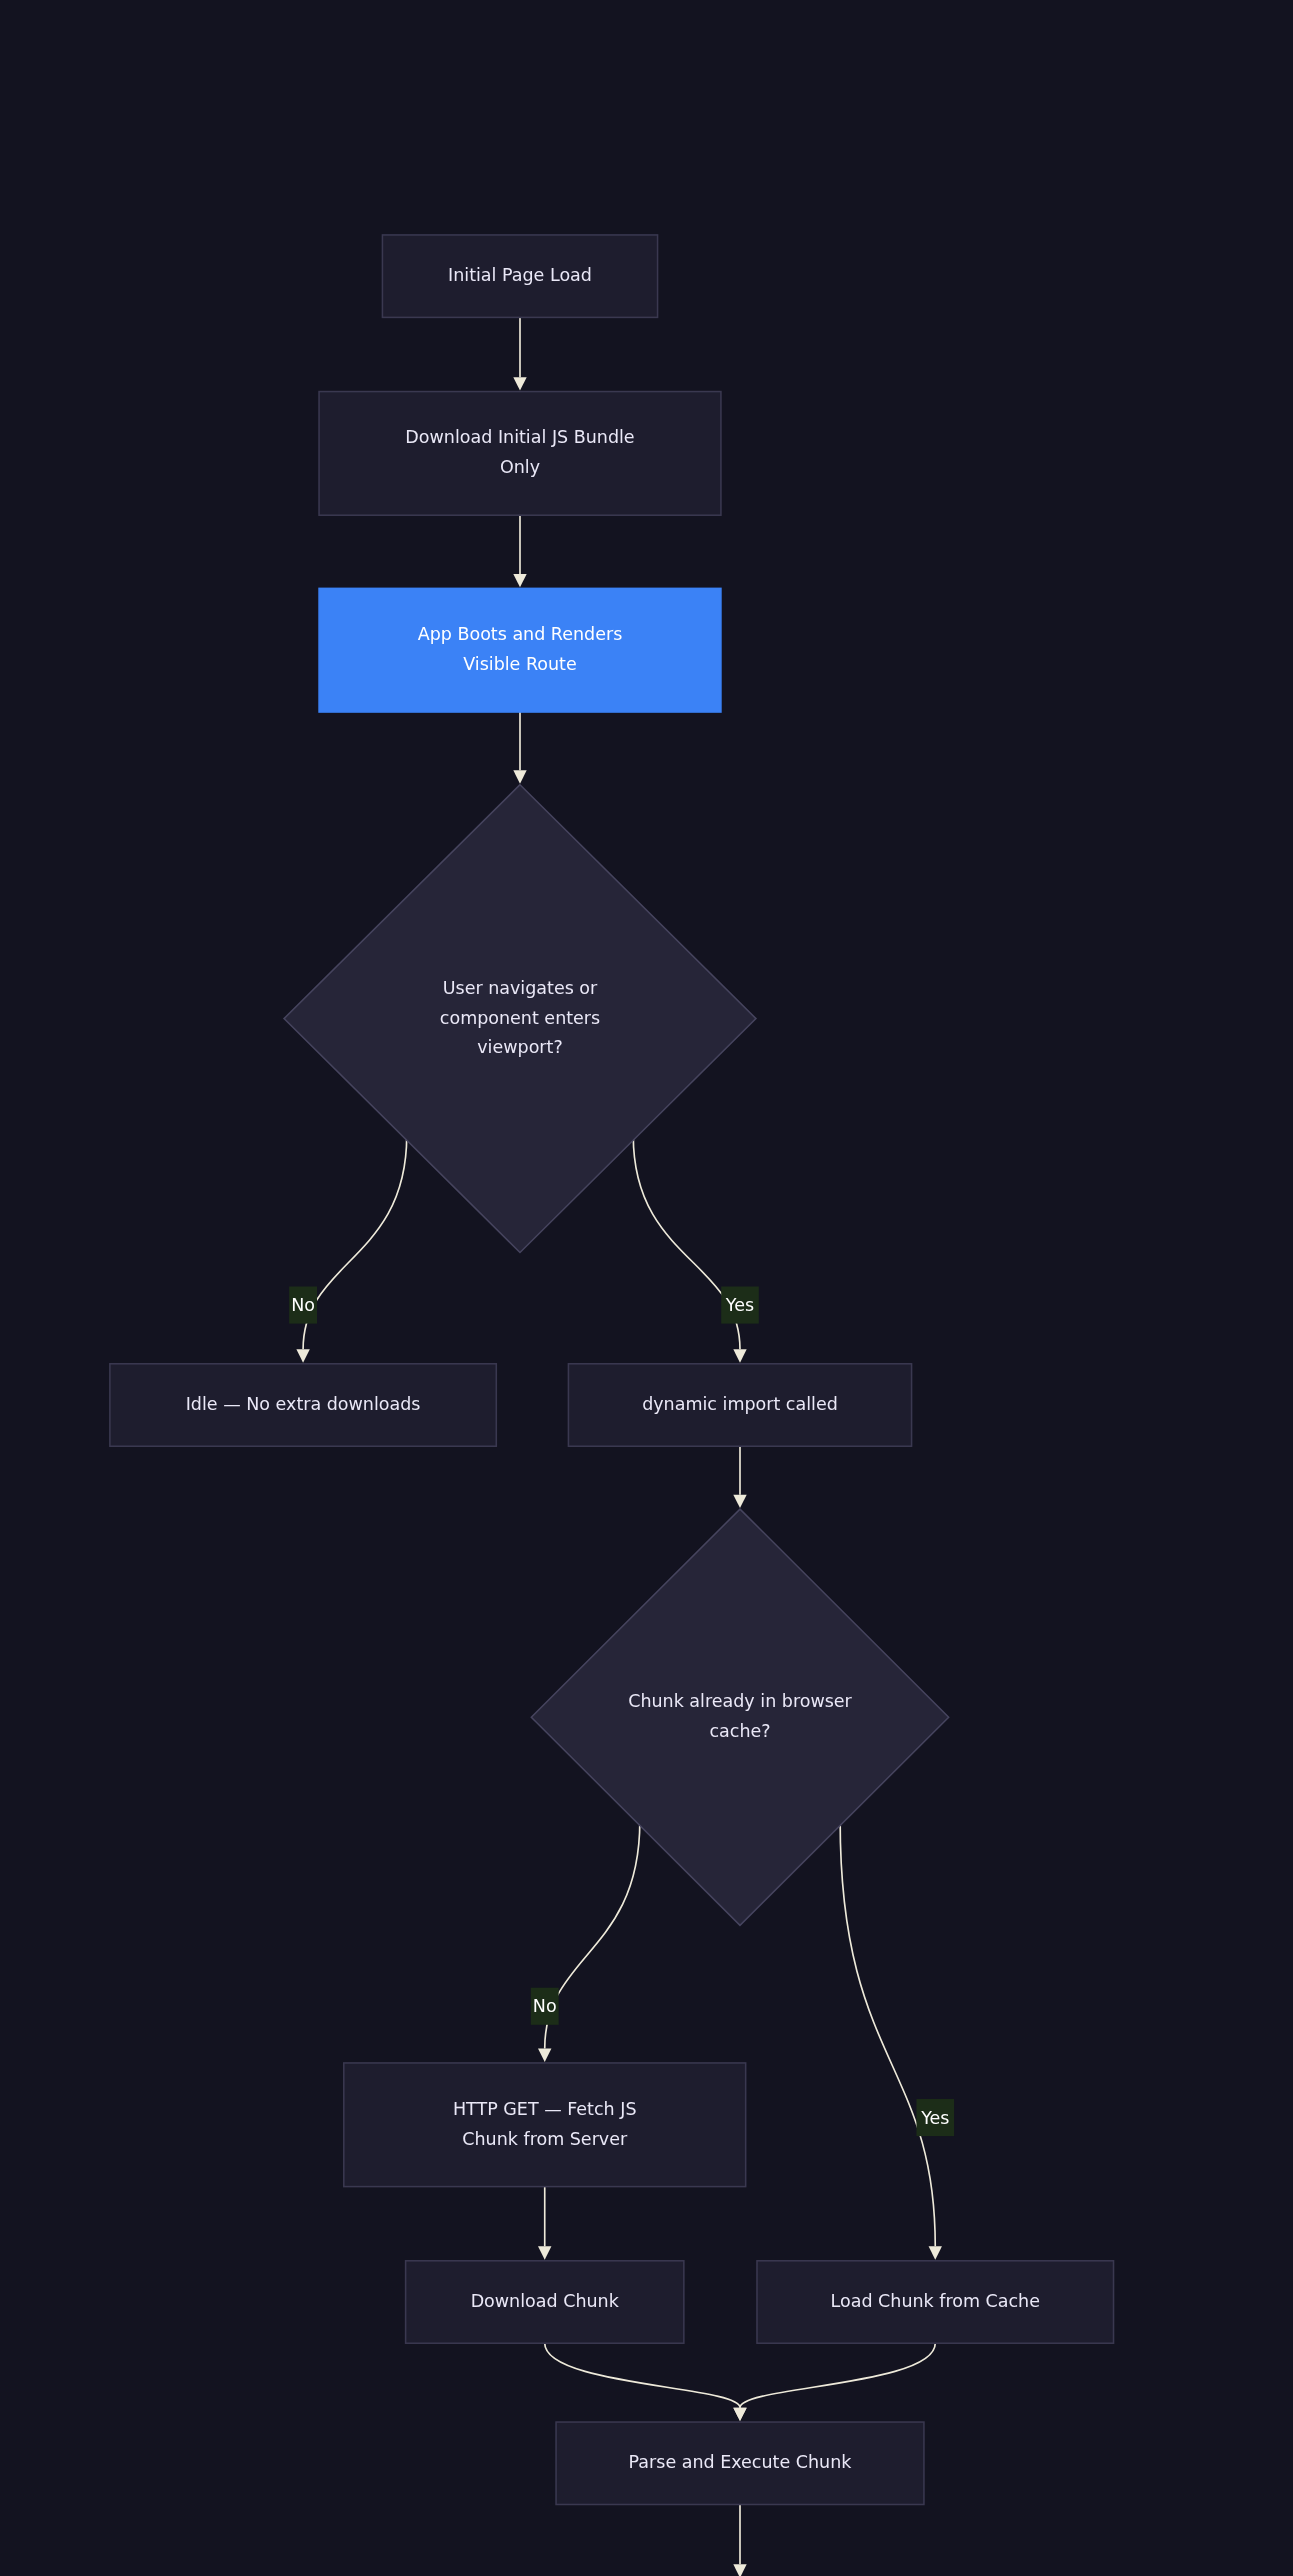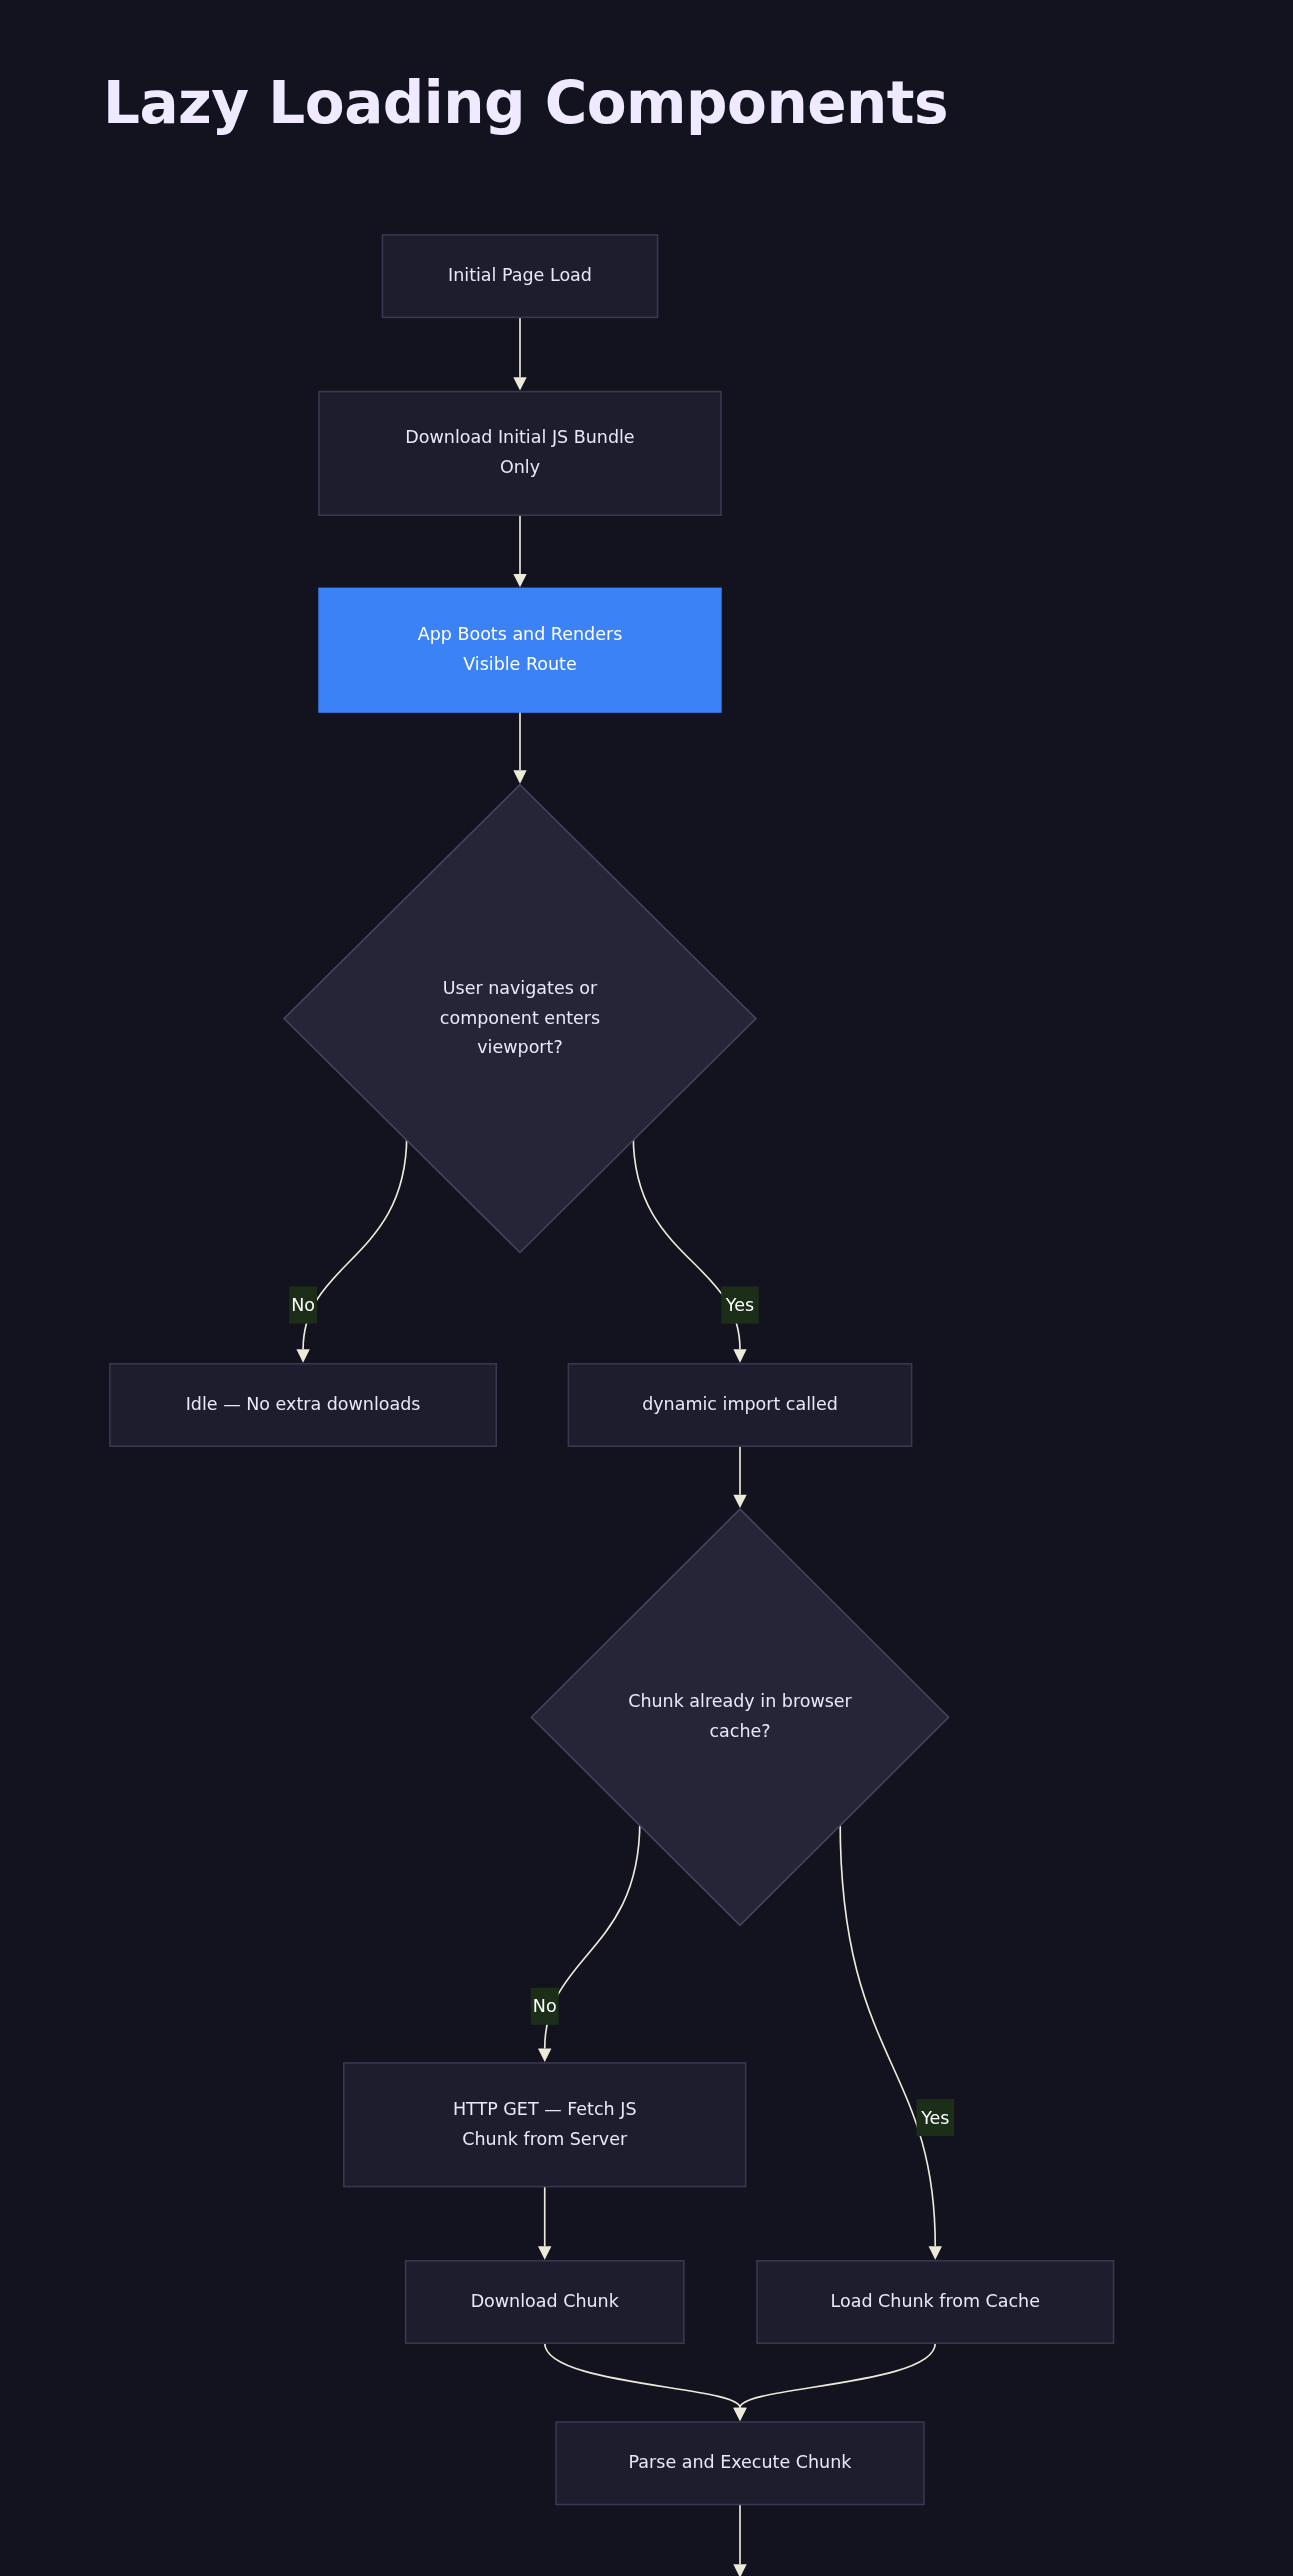--- a/index.html
+++ b/index.html
@@ -65,21 +65,20 @@
     fill: #ffffff;
     text-anchor: middle;
     dominant-baseline: middle;
   }
 </style>
 </head>
 <body>
 
 <div id="stage">
 
-  <div id="title">Lazy Loading Components</div>
 
   <svg id="flow" viewBox="0 0 2511 7030" xmlns="http://www.w3.org/2000/svg">
     <g id="edges-layer">
         <path d="M 1009 616 L 1009 732" class="edge-path"></path>
         <path d="M 996 732 L 1022 732 L 1009 758 Z" class="edge-head"></path>
         <path d="M 1009 1000 L 1009 1114" class="edge-path"></path>
         <path d="M 996 1114 L 1022 1114 L 1009 1140 Z" class="edge-head"></path>
         <path d="M 1009 1382 L 1009 1495" class="edge-path"></path>
         <path d="M 996 1495 L 1022 1495 L 1009 1521 Z" class="edge-head"></path>
         <path d="M 789.16 2204 C 789.16 2446.55, 588 2446.55, 588 2619" class="edge-path"></path>

